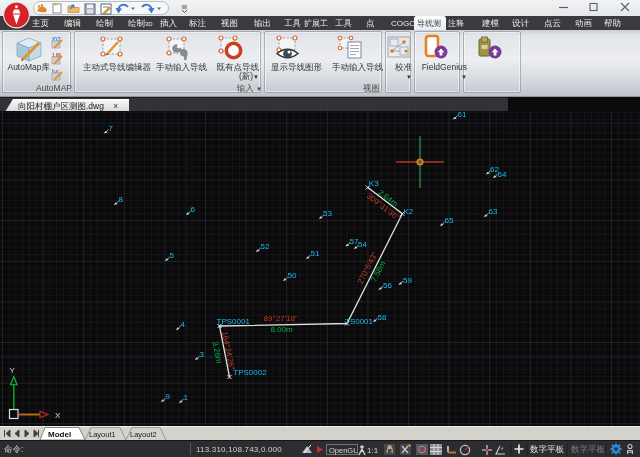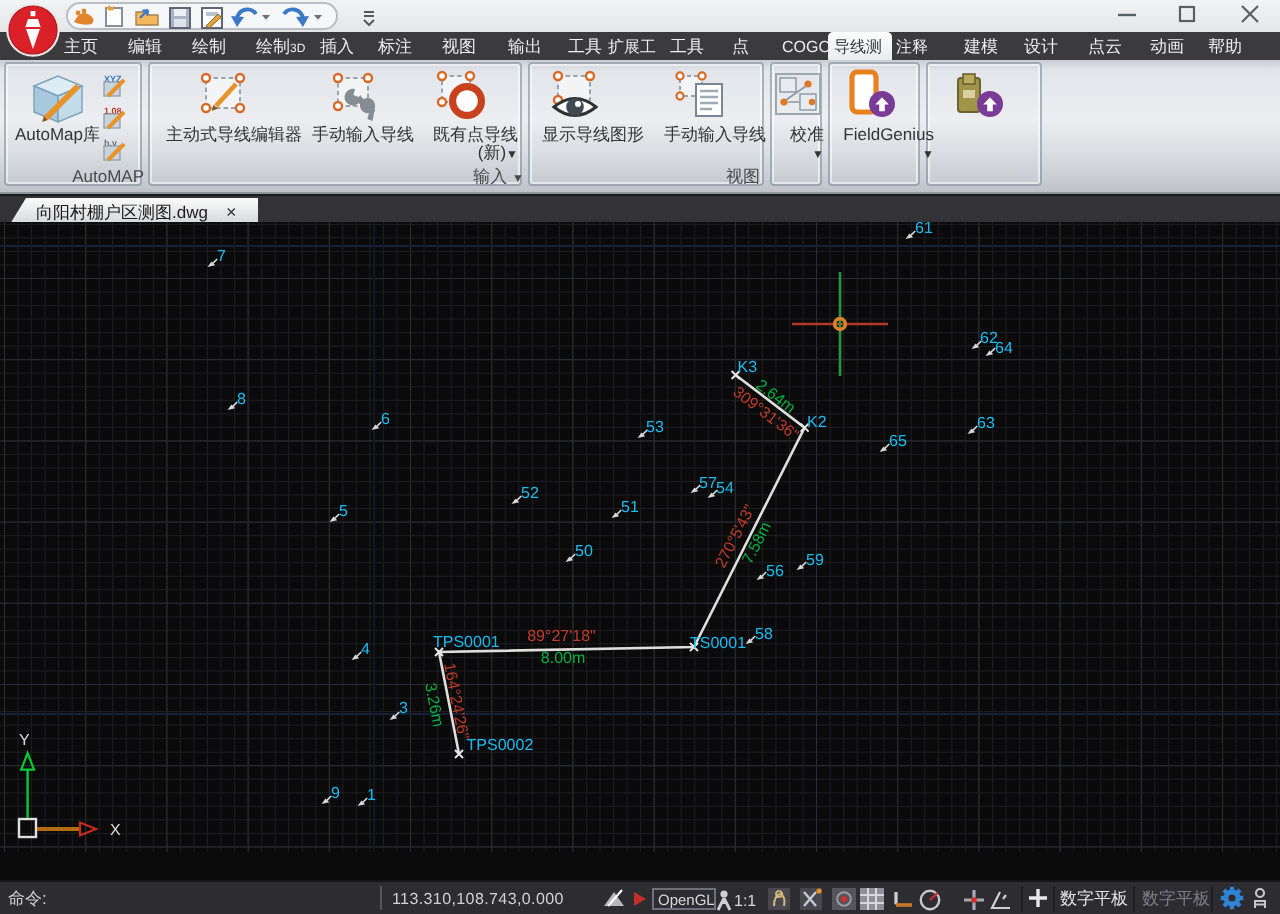--- a/index.html
+++ b/index.html
@@ -9,21 +9,21 @@
 #titlebar{position:absolute;left:0;top:0;width:640px;height:16px;background:linear-gradient(#f2f3f4,#e4e6e8)}
 #menubar{position:absolute;left:0;top:16px;width:640px;height:14px;background:#3b3b3d}
 .mtab{position:absolute;top:1px;height:15px;line-height:13px;font-size:8.5px;color:#ededed;white-space:nowrap}
 #acttab{position:absolute;left:414px;top:0px;width:32px;height:14px;background:linear-gradient(#fdfdfd,#e9edf0);border-radius:2.5px 2.5px 0 0}
 
 #ribbon{position:absolute;left:0;top:30px;width:640px;height:67px;background:linear-gradient(180deg,#c9ced5 0%,#e2e5e9 8%,#eceef1 45%,#dadde1 70%,#cbcfd5 88%,#bfc3c9 100%);border-bottom:1px solid #8e949c}
 .gpanel{position:absolute;top:1px;height:62px;border:1px solid rgba(130,140,152,.6);border-radius:2px;box-shadow:inset 0 0 0 1px rgba(255,255,255,.55)}
 .rlabel{position:absolute;top:53px;height:11px;line-height:11px;font-size:8.5px;color:#4a4a4a;text-align:right;white-space:nowrap}
 .rtext{position:absolute;font-size:8.5px;color:#333;text-align:right;white-space:nowrap;line-height:9px}
 
-#docbar{position:absolute;left:0;top:97px;width:640px;height:14px;background:#333337;border-top:1px solid #1c1c1e}
+#docbar{position:absolute;left:0;top:97px;width:508px;height:14px;background:#333337;border-top:1px solid #1c1c1e}
 #doctab{position:absolute;left:5px;top:1px;width:124px;height:13px;background:linear-gradient(#fbfbfb,#d6d7d9);clip-path:polygon(8px 0,124px 0,124px 13px,0 13px);}
 #doctab span{position:absolute;left:13px;top:2px;font-size:8.5px;color:#1a1a1a;white-space:nowrap}
 
 #canvas{position:absolute;left:0;top:111px;width:640px;height:315px;background:#0a0a0b}
 
 #modelbar{position:absolute;left:0;top:426px;width:640px;height:14px;background:#d5d2cb;border-top:1px solid #efefef}
 
 #statusbar{position:absolute;left:0;top:440px;width:640px;height:17px;background:#2d2d31;border-top:1px solid #151518;color:#d6d6d6;font-size:8.5px}
 </style></head>
 <body>
@@ -325,20 +325,35 @@
 <rect x="9.5" y="298.5" width="8.5" height="9" fill="none" stroke="#e0e0e0" stroke-width="1.2"></rect>
 <path d="M13.8 298 V273.5" stroke="#00cc33" stroke-width="1.2"></path>
 <polygon points="13.8,265.5 10.6,273.8 17,273.8" fill="none" stroke="#00cc33" stroke-width="1.1"></polygon>
 <path d="M18.5 303.5 H40" stroke="#b56a14" stroke-width="2"></path>
 <polygon points="48,303.5 40,300.3 40,306.7" fill="none" stroke="#cc2a1a" stroke-width="1.1"></polygon>
 <text x="9.5" y="261.5" fill="#dadada" font-size="8">Y</text>
 <text x="55" y="306.5" fill="#dadada" font-size="8">X</text>
 </g>
 </svg>
 </div>
+<div id="modelbar">
+<svg width="640" height="13" viewBox="0 0 640 13" style="position:absolute;left:0;top:0">
+  <g stroke="#404040" stroke-width="1" fill="none">
+    <path d="M4.5 3 v7 M10 3 l-4 3.5 4 3.5z" fill="#404040"></path>
+    <path d="M19 3 l-4 3.5 4 3.5z" fill="#404040"></path>
+    <path d="M25 3 l4 3.5 -4 3.5z" fill="#404040"></path>
+    <path d="M34 3 l4 3.5 -4 3.5z M38.5 3 v7" fill="#404040"></path>
+  </g>
+  <polygon points="40,13 45,0.5 79,0.5 85,13" fill="#ffffff" stroke="#6a6a6a" stroke-width="0.8"></polygon>
+  <path d="M85 13 L91 0.5 H120 M120 0.5 L126 13 M126 13 L132 0.5 H160 M160 0.5 L166 13" fill="none" stroke="#8a8a86" stroke-width="0.8"></path>
+  <text x="48" y="9.5" font-size="8" font-weight="bold" fill="#111" font-family="Liberation Sans">Model</text>
+  <text x="89" y="9.5" font-size="7.5" fill="#222" font-family="Liberation Sans">Layout1</text>
+  <text x="130" y="9.5" font-size="7.5" fill="#222" font-family="Liberation Sans">Layout2</text>
+</svg>
+</div>
 <div id="statusbar">
 <span class="abs" style="left:4px;top:3px;color:#cfcfcf">命令:</span>
 <div class="abs" style="left:190px;top:2px;width:1px;height:12px;background:#55555a"></div>
 <span class="abs" style="left:196px;top:3.5px;font-size:8px;color:#d2d2d2;letter-spacing:.2px">113.310,108.743,0.000</span>
 <svg class="abs" style="left:296px;top:1px" width="344" height="15" viewBox="0 0 344 15">
   <polygon points="6,11 16,11 11,4" fill="#b8b8bc"></polygon>
   <path d="M8 11 L15 3" stroke="#fff" stroke-width="1"></path>
   <polygon points="21,4 27,7.5 21,11" fill="#c03028"></polygon>
   <rect x="30.5" y="2.5" width="31" height="10" fill="none" stroke="#70707a"></rect>
   <text x="33" y="10.5" font-size="7.5" fill="#d8d8d8" font-family="Liberation Sans">OpenGL</text>

